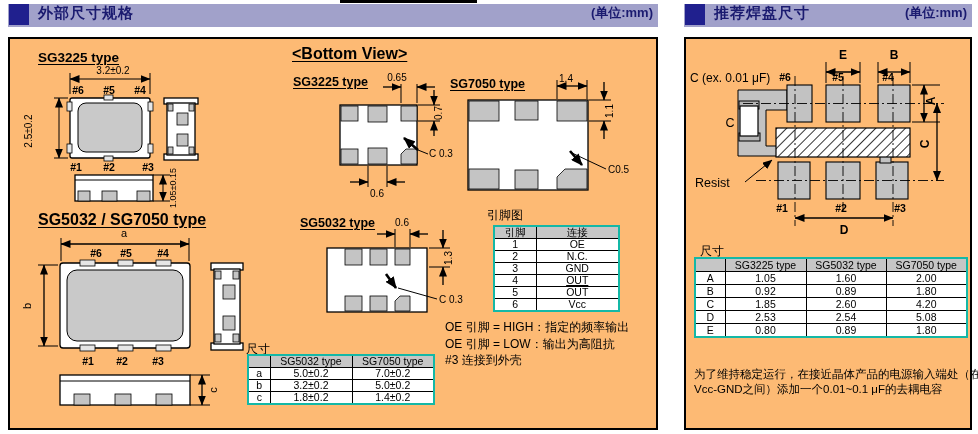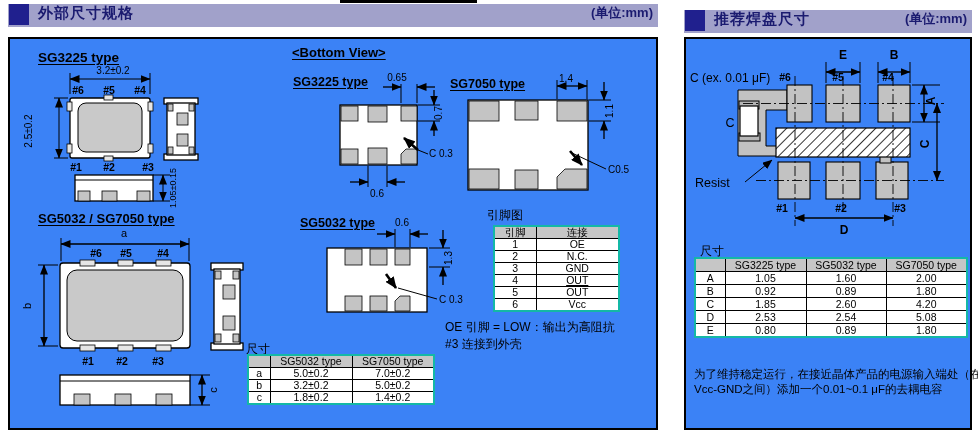--- a/index.html
+++ b/index.html
@@ -2,23 +2,23 @@
 <html><head>
 <meta charset="utf-8">
 <style>
 * {box-sizing:border-box;margin:0;padding:0}
 html,body {width:978px;height:434px;background:#fff;position:relative;
   font-family:"Liberation Sans","DejaVu Sans",sans-serif;overflow:hidden}
 .hdr {position:absolute;height:23px;background:#a1a1ca;display:flex;align-items:flex-start}
 .hdr .sq {width:20px;height:21px;background:#20208e;flex:0 0 auto;margin-left:1px}
 .hdr .t {font-size:15px;font-weight:bold;color:#1b1b70;margin-left:9px;letter-spacing:1px;white-space:nowrap}
 .hdr .u {font-size:13px;font-weight:bold;color:#1b1b70;margin-left:auto;margin-right:5px;white-space:nowrap}
-.box {position:absolute;border:2px solid #000;background:#3b82f6}
+.box {position:absolute;border:2px solid #000;background:#fdba74}
 .ftitle {position:absolute;font-weight:bold;text-decoration:underline;text-underline-offset:2px;white-space:nowrap;color:#000}
-.f13 {font-size:13.5px}.f14 {font-size:13px}.f12 {font-size:12.5px}
+.f13 {font-size:13.5px}.f14 {font-size:16px}.f12 {font-size:12.5px}
 .lab {position:absolute;font-size:12px;white-space:nowrap;color:#000}
 .note {position:absolute;font-size:12px;line-height:16.5px;white-space:nowrap;color:#000}
 .note2 {position:absolute;font-size:11.5px;line-height:15px;white-space:nowrap;color:#000}
 .dtable {position:absolute;border-collapse:collapse;table-layout:fixed;border:2px solid #14b8a6;background:#fff}
 .dtable th,.dtable td {border:1px solid #000;font-size:10.5px;font-weight:normal;text-align:center;padding:0;white-space:nowrap;color:#000}
 .dtable th {background:#c6c6c6}
 .pt td,.pt th {height:11.5px;line-height:11px}
 .lt td,.lt th {height:11.5px;line-height:11px}
 .rt td,.rt th {height:13px;line-height:12px}
 .ovl {text-decoration:overline}
@@ -339,20 +339,21 @@
           <td class="ovl">OUT</td>
         </tr>
       <tr>
           <td>6</td>
           <td>Vcc</td>
         </tr>
     </tbody>
   </table>
 
   <div class="note" style="left:435px;top:280px">
+    <div>OE 引脚 = HIGH：指定的频率输出</div>
     <div>OE 引脚 = LOW：输出为高阻抗</div>
     <div>#3 连接到外壳</div>
   </div>
 
   <div class="lab" style="left:236px;top:302px">尺寸</div>
   <table class="dtable lt" style="left:237px;top:315px;width:186px">
     <colgroup>
         <col style="width:22px">
         <col style="width:82px">
         <col style="width:82px">
@@ -377,21 +378,21 @@
         </tr>
       <tr>
           <td>c</td>
           <td>1.8±0.2</td>
           <td>1.4±0.2</td>
         </tr>
     </tbody>
   </table>
 </div>
 
-<div class="hdr" style="left:684px;top:10px;width:288px">
+<div class="hdr" style="left:684px;top:4px;width:288px">
   <div class="sq"></div>
   <div class="t">推荐焊盘尺寸</div>
   <div class="u">(单位:mm)</div>
 </div>
 
 <div class="box" style="left:684px;top:37px;width:288px;height:393px">
 
   <svg style="left:2px;top:9px" width="283" height="200" viewBox="0 0 283 200">
     <defs>
       <marker id="a6" viewBox="0 0 10 8" markerWidth="10" markerHeight="8" refX="9.5" refY="4" orient="auto-start-reverse" markerUnits="userSpaceOnUse">

